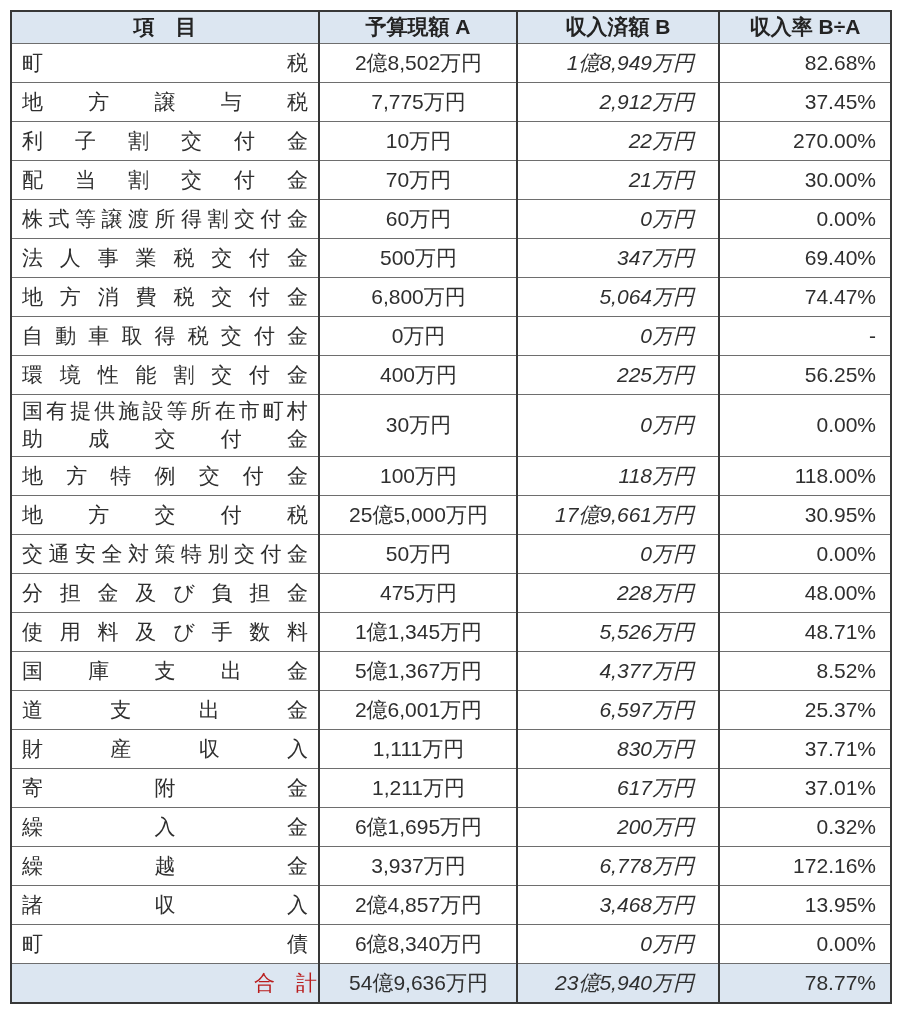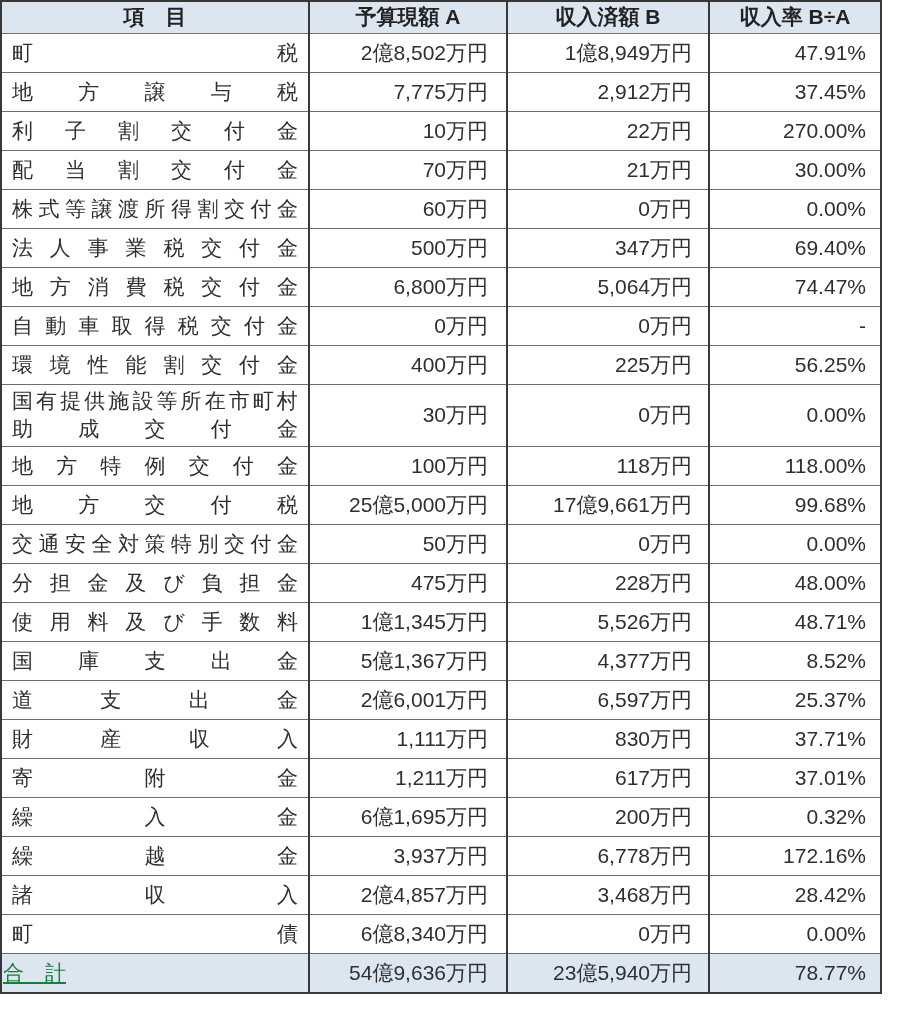--- a/index.html
+++ b/index.html
@@ -9,20 +9,21 @@
     height: 1021px;
     background: #ffffff;
     overflow: hidden;
     font-family: "Liberation Sans", "DejaVu Sans", sans-serif;
     color: #2f2f2f;
   }
   table.revenue {
     border-collapse: collapse;
     table-layout: fixed;
     width: 880px;
+    margin: 10px;
     border: 2px solid #383838;
     font-size: 21px;
   }
   th, td {
     border-left: 2px solid #383838;
     border-right: 2px solid #383838;
     border-top: 1px solid #6e6e6e;
     border-bottom: 1px solid #6e6e6e;
     overflow: hidden;
     vertical-align: middle;
@@ -32,37 +33,36 @@
   tbody tr.tall { height: 62px; }
   tfoot tr { height: 40px; }
   th.c-head {
     background: #dce6f1;
     font-weight: 600;
     text-align: center;
     color: #232323;
   }
   td.c-item { padding: 0 10px; }
   td.c-num  { text-align: right; }
-  td.col-a  { padding-right: 18px; }
-  td.col-b  { padding-right: 16px; }
+  td.col-a  { padding-right: 0; text-align: center; }
+  td.col-b  { padding-right: 24px; font-style: italic; }
   td.col-c  { padding-right: 14px; }
   .dist { width: 100%; }
   .dist-line {
     display: flex;
     justify-content: space-between;
     line-height: 1.32;
   }
   tfoot td {
     background: #dce6f1;
     border-top: 1px solid #6e6e6e;
   }
   tfoot td.c-total-label {
-    text-align: left;
-    color: #15803d;
-    text-decoration: underline;
+    text-align: right;
+    color: #b91c1c;
   }
 </style>
 </head>
 <body>
 
 <table class="revenue">
   <colgroup>
     <col style="width:308px">
       <col style="width:198px">
       <col style="width:202px">
@@ -81,21 +81,21 @@
       <td class="c-item">
           <div class="dist">
             <div class="dist-line">
               <span>町</span>
               <span>税</span>
             </div>
           </div>
         </td>
       <td class="c-num col-a">2億8,502万円</td>
       <td class="c-num col-b">1億8,949万円</td>
-      <td class="c-num col-c">47.91%</td>
+      <td class="c-num col-c">82.68%</td>
     </tr>
     <tr>
       <td class="c-item">
           <div class="dist">
             <div class="dist-line">
               <span>地</span>
               <span>方</span>
               <span>譲</span>
               <span>与</span>
               <span>税</span>
@@ -294,21 +294,21 @@
               <span>地</span>
               <span>方</span>
               <span>交</span>
               <span>付</span>
               <span>税</span>
             </div>
           </div>
         </td>
       <td class="c-num col-a">25億5,000万円</td>
       <td class="c-num col-b">17億9,661万円</td>
-      <td class="c-num col-c">99.68%</td>
+      <td class="c-num col-c">30.95%</td>
     </tr>
     <tr>
       <td class="c-item">
           <div class="dist">
             <div class="dist-line">
               <span>交</span>
               <span>通</span>
               <span>安</span>
               <span>全</span>
               <span>対</span>
@@ -456,21 +456,21 @@
           <div class="dist">
             <div class="dist-line">
               <span>諸</span>
               <span>収</span>
               <span>入</span>
             </div>
           </div>
         </td>
       <td class="c-num col-a">2億4,857万円</td>
       <td class="c-num col-b">3,468万円</td>
-      <td class="c-num col-c">28.42%</td>
+      <td class="c-num col-c">13.95%</td>
     </tr>
     <tr>
       <td class="c-item">
           <div class="dist">
             <div class="dist-line">
               <span>町</span>
               <span>債</span>
             </div>
           </div>
         </td>

